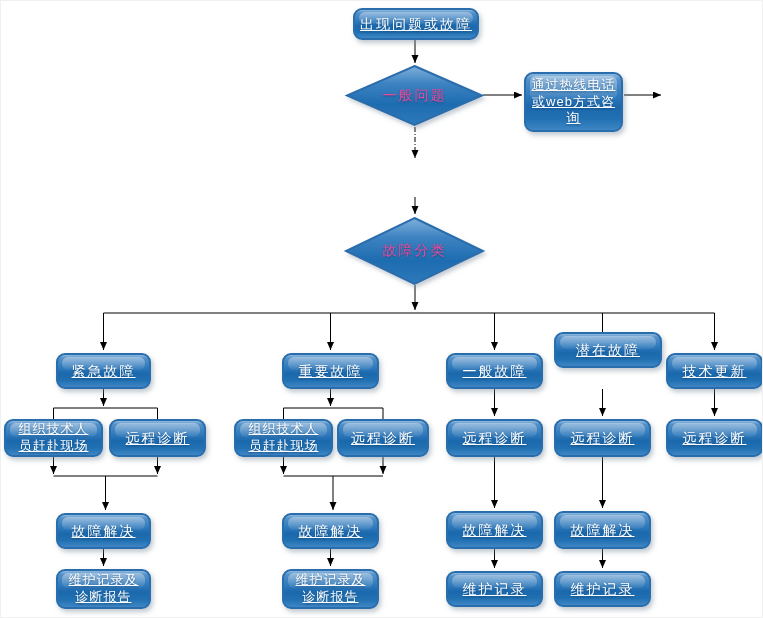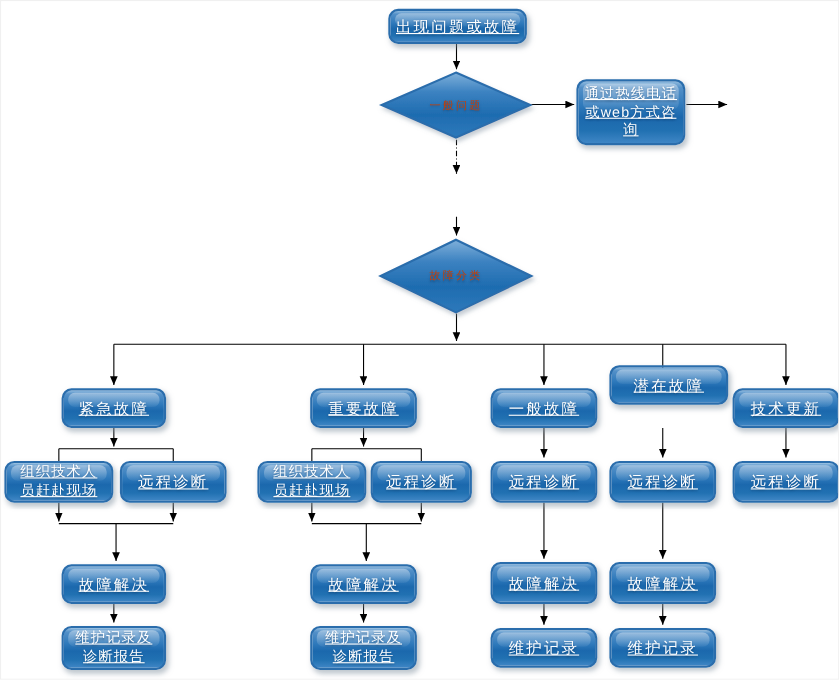--- a/index.html
+++ b/index.html
@@ -27,21 +27,21 @@
   .node::before {
     content:""; position:absolute; left:4px; right:4px; top:2px; height:42%;
     border-radius:6px;
     background:linear-gradient(180deg, rgba(255,255,255,.40), rgba(255,255,255,.05));
     pointer-events:none;
   }
   .node > span { position:relative; z-index:1; text-shadow:0 1px 2px rgba(0,40,80,.45); }
   .node.two-line { font-size:13px; letter-spacing:1px; }
   .dlabel {
     position:absolute; display:flex; align-items:center; justify-content:center;
-    color:#c2410c; font-size:10px; letter-spacing:2px; text-align:center;
+    color:#ec4899; font-size:14px; letter-spacing:2px; text-align:center;
     text-shadow:0 1px 2px rgba(0,40,80,.45); white-space:pre-line;
   }
 </style>
 </head>
 <body>
 
 <div class="canvas">
 
   <svg class="connectors" viewBox="0 0 763 618" xmlns="http://www.w3.org/2000/svg">
     <defs>

